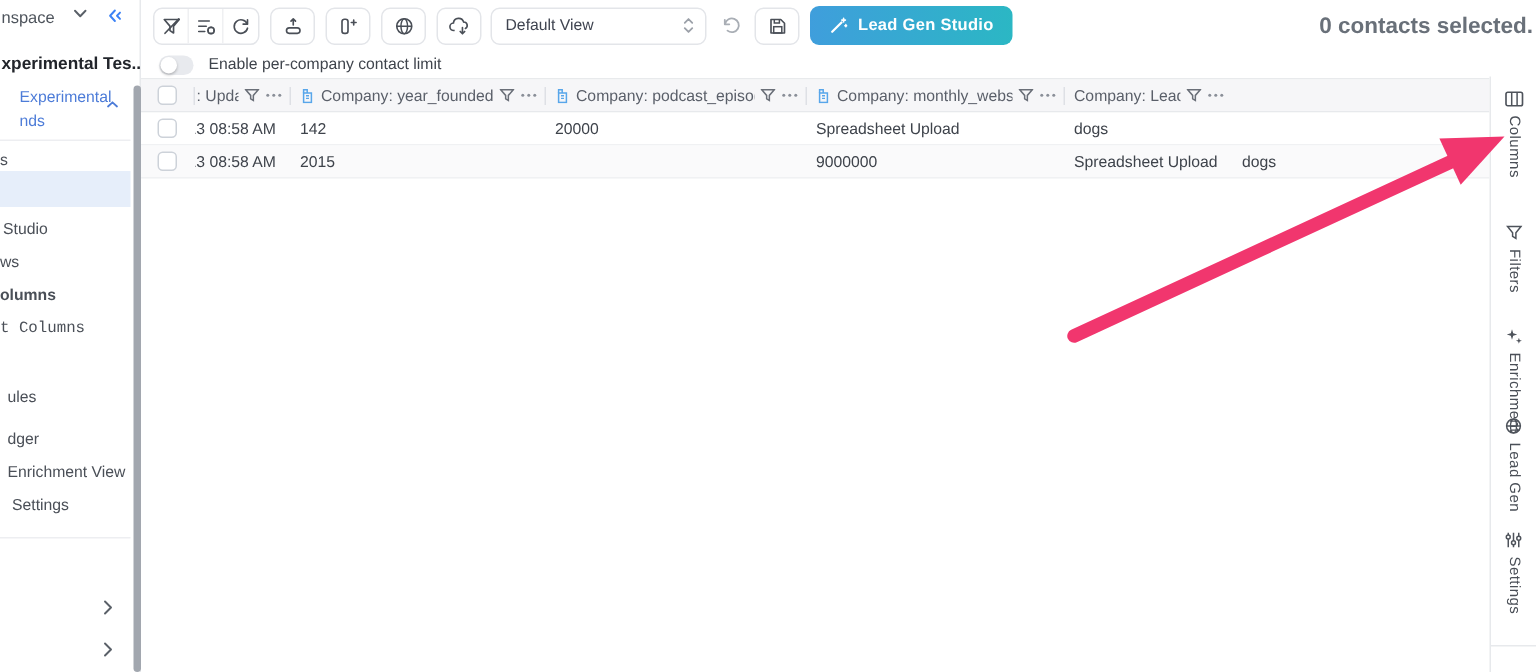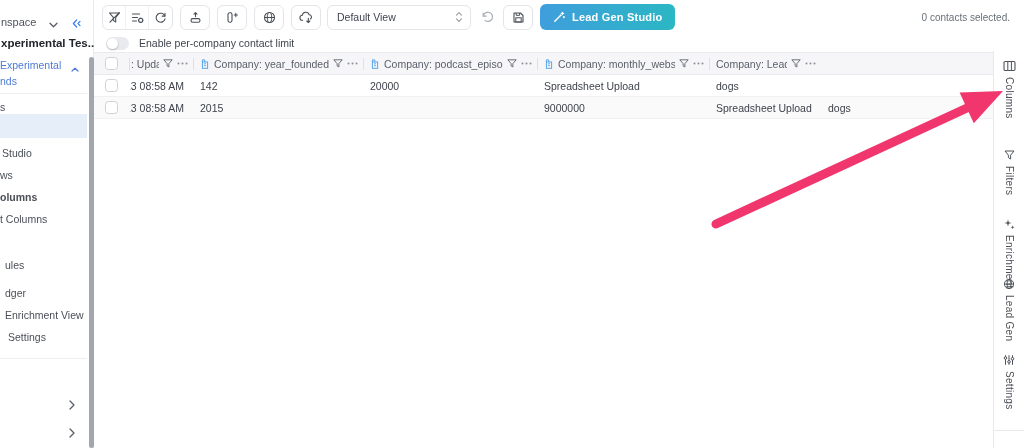--- a/index.html
+++ b/index.html
@@ -3,47 +3,47 @@
 <meta charset="utf-8">
 <style>
   * { margin:0; padding:0; box-sizing:border-box; }
   html,body { background:#fff; }
   body { font-family:"Liberation Sans", sans-serif; }
   .app { position:relative; width:1024px; height:448px; background:#fff; overflow:hidden; }
 
   
   .sidebar { position:absolute; left:0; top:0; width:94px; height:448px; background:#fff; border-right:1px solid #E7E9EC; }
   .sb-abs { position:absolute; left:0; right:6px; }
-  .ws-row { top:6px; height:22px; display:flex; align-items:flex-end; gap:0; font-size:11px; color:#4E545C; }
+  .ws-row { top:6px; height:22px; display:flex; align-items:flex-start; gap:0; font-size:11px; color:#4E545C; }
   .ws-row .ws-label { padding-left:1px; }
   .ws-row .chev-down { margin-left:13px; }
   .ws-row .chev-dbl { margin-left:14px; }
   .sb-title { top:37px; font-size:11.5px; font-weight:bold; color:#22252B; white-space:nowrap; padding-left:1px; }
-  .sb-active { top:58px; font-size:10.5px; line-height:15.5px; color:#4D7CD8; padding-left:0; }
+  .sb-active { top:58px; font-size:10.5px; line-height:15.5px; color:#4D7CD8; padding-left:13px; }
   .sb-active .chev-up { position:absolute; right:8px; top:9px; }
   .sb-div { border-top:1px solid #EDEEF1; height:0; }
   .sb-item { font-size:10.5px; color:#4A4F57; white-space:nowrap; height:18px; line-height:18px; padding-left:2px; }
   .sb-sel { background:#E6EEFA; height:24px; }
   .pl0 { padding-left:0; } .pl5 { padding-left:5px; } .pl8 { padding-left:8px; }
   .sb-chev-item { height:20px; }
   .sb-chev-item svg { position:absolute; right:12px; top:4px; }
   .sb-scroll { position:absolute; top:57px; bottom:0; right:-1px; width:5px; border-radius:3px; background:#A2A7AF; }
 
   
-  .toolbar { position:absolute; left:94px; top:0; right:0; height:34px; display:flex; align-items:center; padding:0 14px 0 8px; background:#fff; }
+  .toolbar { position:absolute; left:94px; top:0; right:0; height:34px; display:flex; align-items:center; padding:0 2px 0 8px; background:#fff; }
   .tb-group { display:flex; align-items:stretch; height:25px; border:1px solid #E3E5E9; border-radius:6px; background:#fff; overflow:hidden; }
   .tb-cell { width:23px; display:flex; align-items:center; justify-content:center; border-right:1px solid #EFF0F2; cursor:pointer; }
   .tb-cell:last-child { border-right:none; }
   .tb-btn { width:30px; height:25px; margin-left:7px; border:1px solid #E3E5E9; border-radius:6px; background:#fff; display:flex; align-items:center; justify-content:center; cursor:pointer; }
   .tb-select { margin-left:6px; width:144px; height:25px; border:1px solid #E3E5E9; border-radius:6px; background:#fff; font-size:10.5px; color:#3F4450; display:flex; align-items:center; justify-content:space-between; padding:0 7px 0 9px; cursor:pointer; }
   .tb-undo { margin-left:7px; width:20px; height:25px; display:flex; align-items:center; justify-content:center; cursor:pointer; }
   .tb-save { margin-left:5px; }
   .lg-btn { margin-left:7px; height:26px; padding:0 13px; border-radius:6px; border:none; display:flex; align-items:center; gap:7px; color:#fff; font-weight:bold; font-size:11px; letter-spacing:.2px; background:linear-gradient(90deg,#3F9EDC,#2BB7C4); cursor:pointer; font-family:"Liberation Sans", sans-serif; }
   .tb-spacer { flex:1; }
-  .tb-contacts { font-size:10px; color:#697079; }
+  .tb-contacts { font-size:15px; color:#697079;font-weight:bold; }
 
   
   .limit-row { position:absolute; left:94px; top:34px; right:31px; height:18px; display:flex; align-items:center; gap:10px; padding-left:12px; background:#fff; }
   .toggle { width:23px; height:13px; border-radius:7px; background:#E8EAEE; position:relative; cursor:pointer; flex:none; }
   .toggle .knob { position:absolute; left:1px; top:1px; width:11px; height:11px; border-radius:50%; background:#fff; box-shadow:0 1px 2px rgba(0,0,0,.25); }
   .limit-label { font-size:10.5px; color:#3F444C; }
 
   
   .table { position:absolute; left:94px; top:52px; right:31px; bottom:0; background:#fff; border-top:1px solid #E8EAEC; }
   .tr { display:grid; grid-template-columns:36px 64px 170px 174px 172px 112px 1fr; height:22px; }
@@ -95,21 +95,21 @@
       <svg class="chev-up" width="8" height="5" viewBox="0 0 8 5">
           <path d="M1 4 4 1.2 7 4" fill="none" stroke="#4D7CD8" stroke-width="1.2" stroke-linecap="round" stroke-linejoin="round"></path>
         </svg>
     </div>
     <div class="sb-abs sb-div" style="top:93px;"></div>
     <div class="sb-abs sb-item pl0" style="top:98px;">s</div>
     <div class="sb-abs sb-item sb-sel" style="top:114px;"></div>
     <div class="sb-abs sb-item" style="top:144px;">Studio</div>
     <div class="sb-abs sb-item pl0" style="top:166px;">ws</div>
     <div class="sb-abs sb-item pl0" style="top:188px;font-weight:bold;">olumns</div>
-    <div class="sb-abs sb-item pl0" style="top:210px;">t Columns</div>
+    <div class="sb-abs sb-item pl0" style="top:210px;font-family:Liberation Mono, monospace;">t Columns</div>
     <div class="sb-abs sb-item pl5" style="top:256px;">ules</div>
     <div class="sb-abs sb-item pl5" style="top:284px;">dger</div>
     <div class="sb-abs sb-item pl5" style="top:306px;">Enrichment View</div>
     <div class="sb-abs sb-item pl8" style="top:328px;">Settings</div>
     <div class="sb-abs sb-div" style="top:358px;"></div>
     <div class="sb-abs sb-item sb-chev-item" style="top:396px;">
       <svg width="6" height="10" viewBox="0 0 6 10">
           <path d="M1 1 5 5 1 9" fill="none" stroke="#5A6068" stroke-width="1.3" stroke-linecap="round" stroke-linejoin="round"></path>
         </svg>
     </div>

